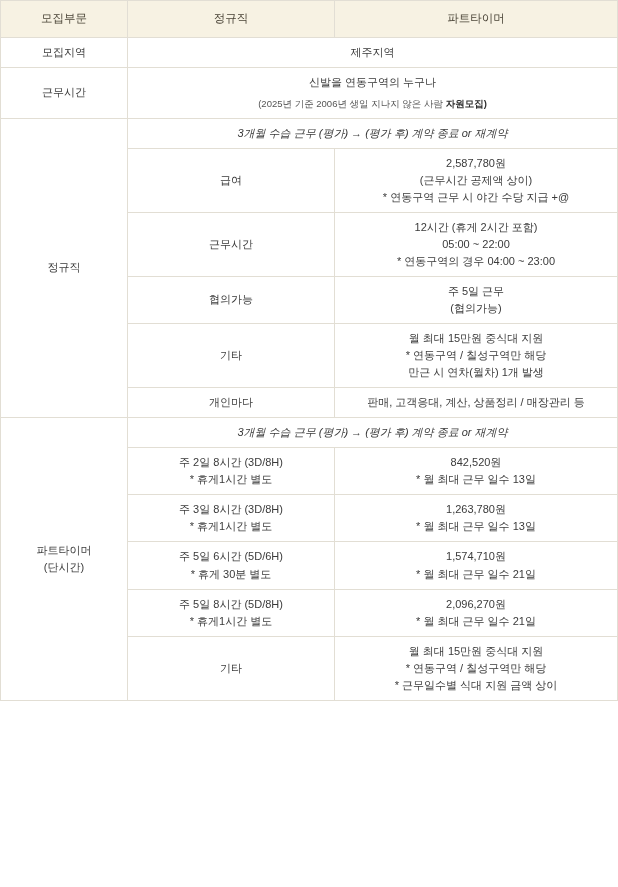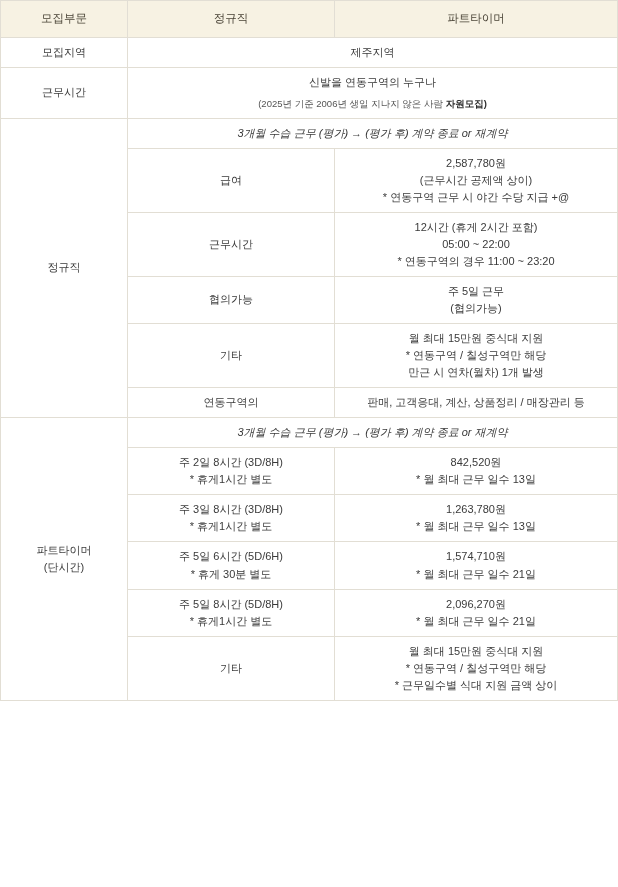--- a/index.html
+++ b/index.html
@@ -108,21 +108,21 @@
         <span class="line">(근무시간 공제액 상이)</span>
         <span class="line">*  연동구역 근무 시 야간 수당 지급 +@</span>
       </td>
     </tr>
 
     <tr>
       <td class="label-cell">근무시간</td>
       <td>
         <span class="line">12시간 (휴게 2시간 포함)</span>
         <span class="line">05:00 ~ 22:00</span>
-        <span class="line">*  연동구역의 경우 11:00 ~ 23:20</span>
+        <span class="line">*  연동구역의 경우 04:00 ~ 23:00</span>
       </td>
     </tr>
 
     <tr>
       <td class="label-cell">협의가능</td>
       <td>
         <span class="line">주 5일 근무</span>
         <span class="line">(협의가능)</span>
       </td>
     </tr>
@@ -130,21 +130,21 @@
     <tr>
       <td class="label-cell">기타</td>
       <td>
         <span class="line">월 최대 15만원 중식대 지원</span>
         <span class="line">*  연동구역 / 칠성구역만 해당</span>
         <span class="line">만근 시 연차(월차) 1개 발생</span>
       </td>
     </tr>
 
     <tr>
-      <td class="label-cell">연동구역의</td>
+      <td class="label-cell">개인마다</td>
       <td>판매, 고객응대, 계산, 상품정리 / 매장관리 등</td>
     </tr>
 
     <tr>
       <td class="vertical-label" rowspan="6">
         <span class="line">파트타이머</span>
         <span class="line">(단시간)</span>
       </td>
       <td colspan="2" class="spanrow">3개월  수습 근무 (평가) → (평가 후) 계약 종료 or 재계약</td>
     </tr>

